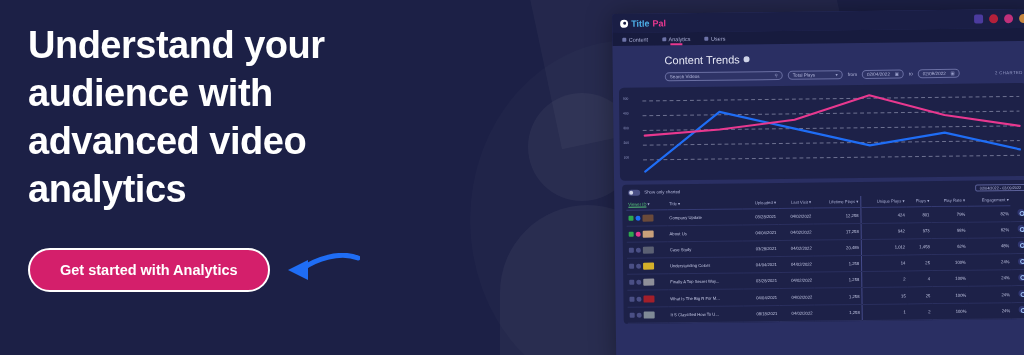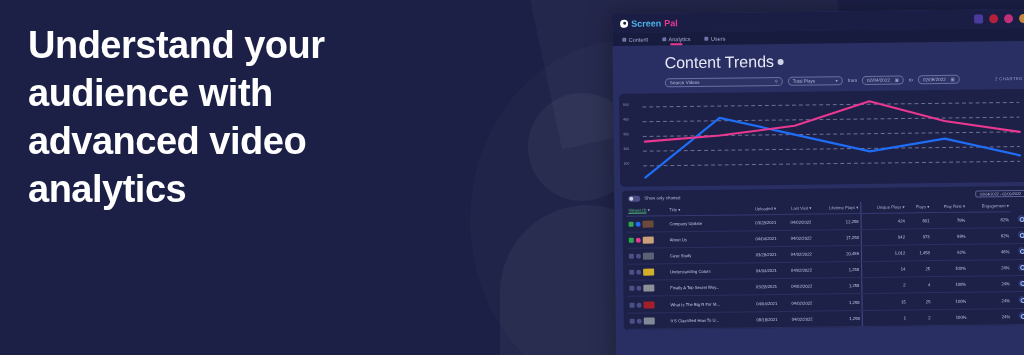--- a/index.html
+++ b/index.html
@@ -80,21 +80,21 @@
   }
   .nav-item { display:flex; align-items:center; gap:2.5px; position:relative; cursor:pointer; }
   .nav-dot { width:4px; height:4px; background:#6d73a8; border-radius:1px; display:block; }
   .nav-item.active .nav-underline {
     position:absolute; left:50%; bottom:-3px; transform:translateX(-50%);
     width:12px; height:1.5px; background:#e8388f;
   }
 
   .app-body { padding:9px 0 0 0; }
   .ct-head { display:flex; align-items:center; gap:4px; padding-left:52px; }
-  #ct-title { font-size:16px; color:#e6e8f5; }
+  #ct-title { font-size:11px; color:#e6e8f5; }
   .info-dot {
     width:6px; height:6px; border-radius:50%; background:#cfd3e8;
     display:inline-block;
   }
 
   .ct-controls {
     display:flex; align-items:center; gap:5px; padding:6px 0 0 52px; font-size:4.6px;
     color:#b6bade;
   }
   .pill {
@@ -156,28 +156,35 @@
   <div class="decor-head"></div>
   <div class="decor-body"></div>
 </div>
 
 <section id="hero">
   <h1 id="hero-headline">Understand your
 audience with
 advanced video
 analytics</h1>
 
+  <div id="cta-wrap">
+    <button id="cta-button">Get started with Analytics</button>
+    <svg id="cta-arrow" width="78" height="34" viewBox="0 0 78 34">
+      <path d="M76 5 C58 -2 34 6 20 16" stroke="#1f6df5" stroke-width="5" fill="none" stroke-linecap="round"></path>
+      <path d="M6 17 L26 7 L26 27 Z" fill="#1f6df5"></path>
+    </svg>
+  </div>
 </section>
 
 <section id="app-shot">
 
   <div class="app-topbar">
     <div class="logo">
       <span class="logo-mark"></span>
-      <span class="logo-screen">Screen</span>
+      <span class="logo-screen">Title</span>
         <span class="logo-pal">Pal</span>
     </div>
     <div class="topbar-icons">
       <span class="ti ti-cut"></span>
       <span class="ti ti-rec"></span>
       <span class="ti ti-pink"></span>
       <span class="ti ti-avatar"></span>
     </div>
   </div>
 

